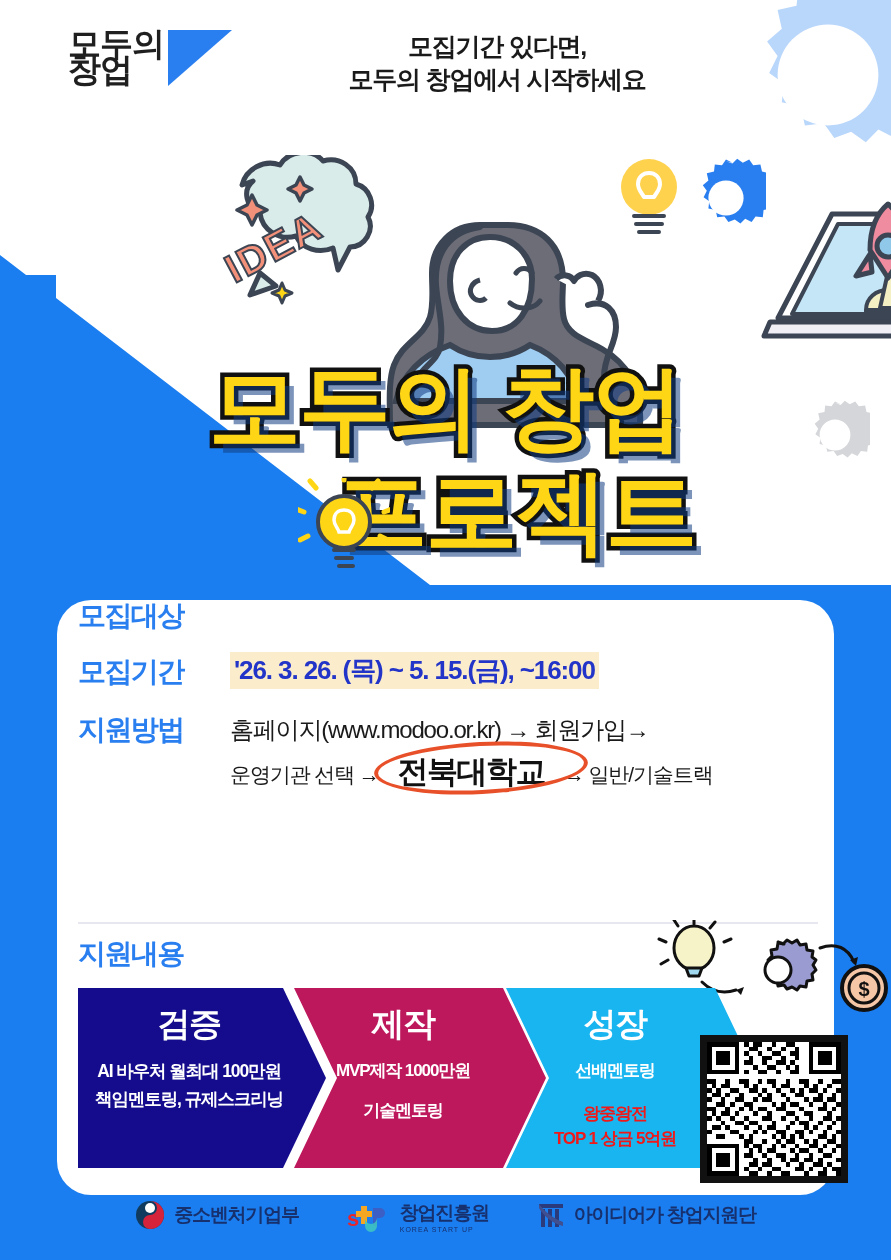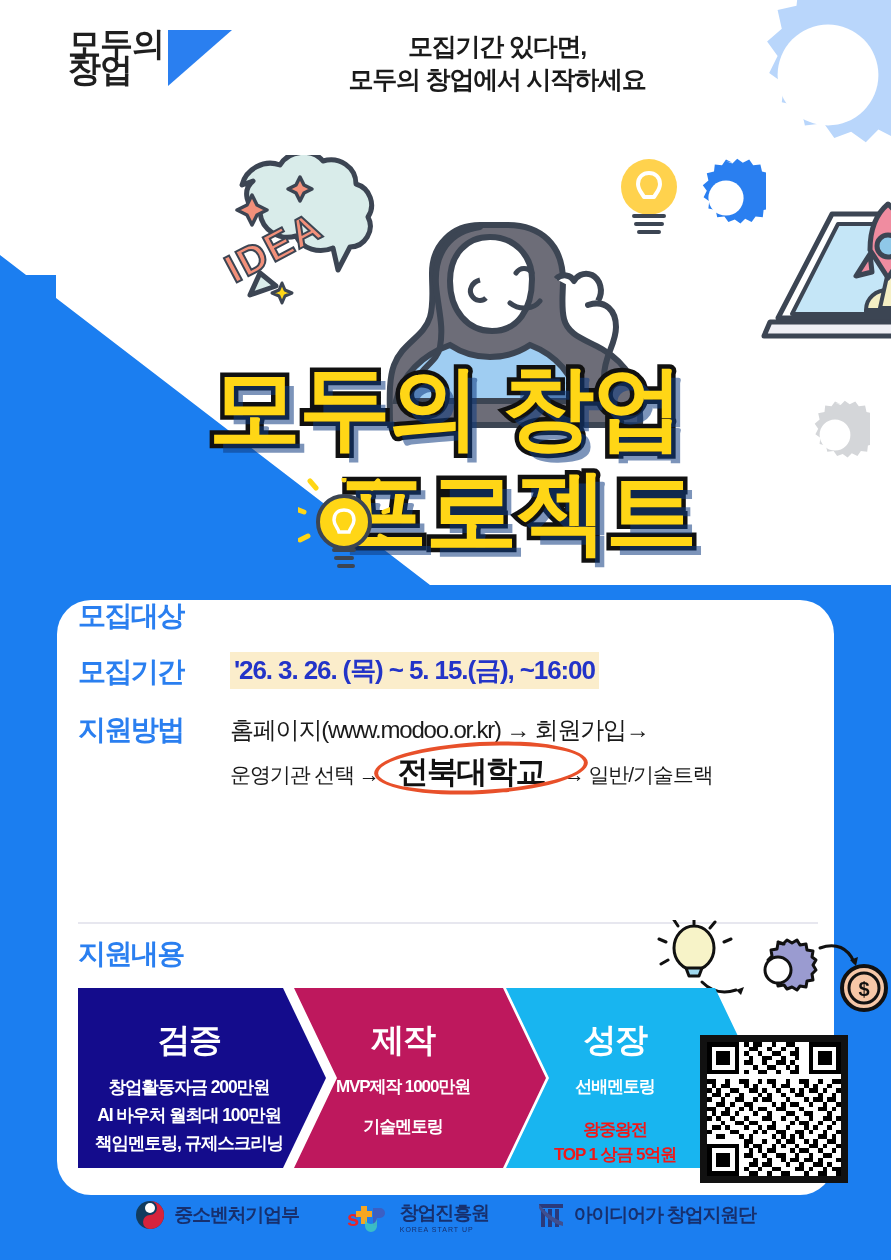--- a/index.html
+++ b/index.html
@@ -124,21 +124,21 @@
   }
   .support-title {
     position:absolute; left:78px; top:935px;
     font-size:28px; font-weight:900; color:#2a7ff0; letter-spacing:-1.6px;
   }
 
   
   .panels { position:absolute; left:78px; top:988px; width:660px; height:180px; }
   .panel {
     position:absolute; top:0; height:180px; color:#fff; text-align:center;
-    padding-top:30px;
+    padding-top:14px;
   }
   .p1 { left:0;   width:248px; background:#140c8c;
         clip-path: polygon(0 0, 205px 0, 248px 90px, 205px 180px, 0 180px); }
   .p2 { left:216px; width:252px; background:#be185d;
         clip-path: polygon(0 0, 209px 0, 252px 90px, 209px 180px, 0 180px, 43px 90px); }
   .p3 { left:428px; width:252px; background:#18b5f0;
         clip-path: polygon(0 0, 209px 0, 252px 90px, 209px 180px, 0 180px, 43px 90px); }
   .p-head {
     font-size:33px; font-weight:900; letter-spacing:-1.6px; margin-bottom:10px;
     padding-right:34px;
@@ -309,21 +309,20 @@
   <path d="M200 40l6 6 2-9z" fill="#111"></path>
   <circle cx="214" cy="68" r="22" fill="#f6c7a7" stroke="#111" stroke-width="4"></circle>
   <circle cx="214" cy="68" r="15" fill="none" stroke="#111" stroke-width="3"></circle>
   <text x="214" y="76" text-anchor="middle" font-size="20" font-weight="700" fill="#111" font-family="'Liberation Sans',sans-serif">$</text>
 </svg>
 
 <div class="panels">
 
   <div class="panel p1">
     <div class="p-head">검증</div>
-    <div class="p-item">창업활동자금 200만원</div>
     <div class="p-item">AI 바우처 월최대 100만원</div>
     <div class="p-item">책임멘토링, 규제스크리닝</div>
   </div>
 
   <div class="panel p2">
     <div class="p-head">제작</div>
     <div class="p-item" style="margin-top:6px;">MVP제작  1000만원</div>
     <div class="p-item" style="margin-top:12px;">기술멘토링</div>
   </div>
 

